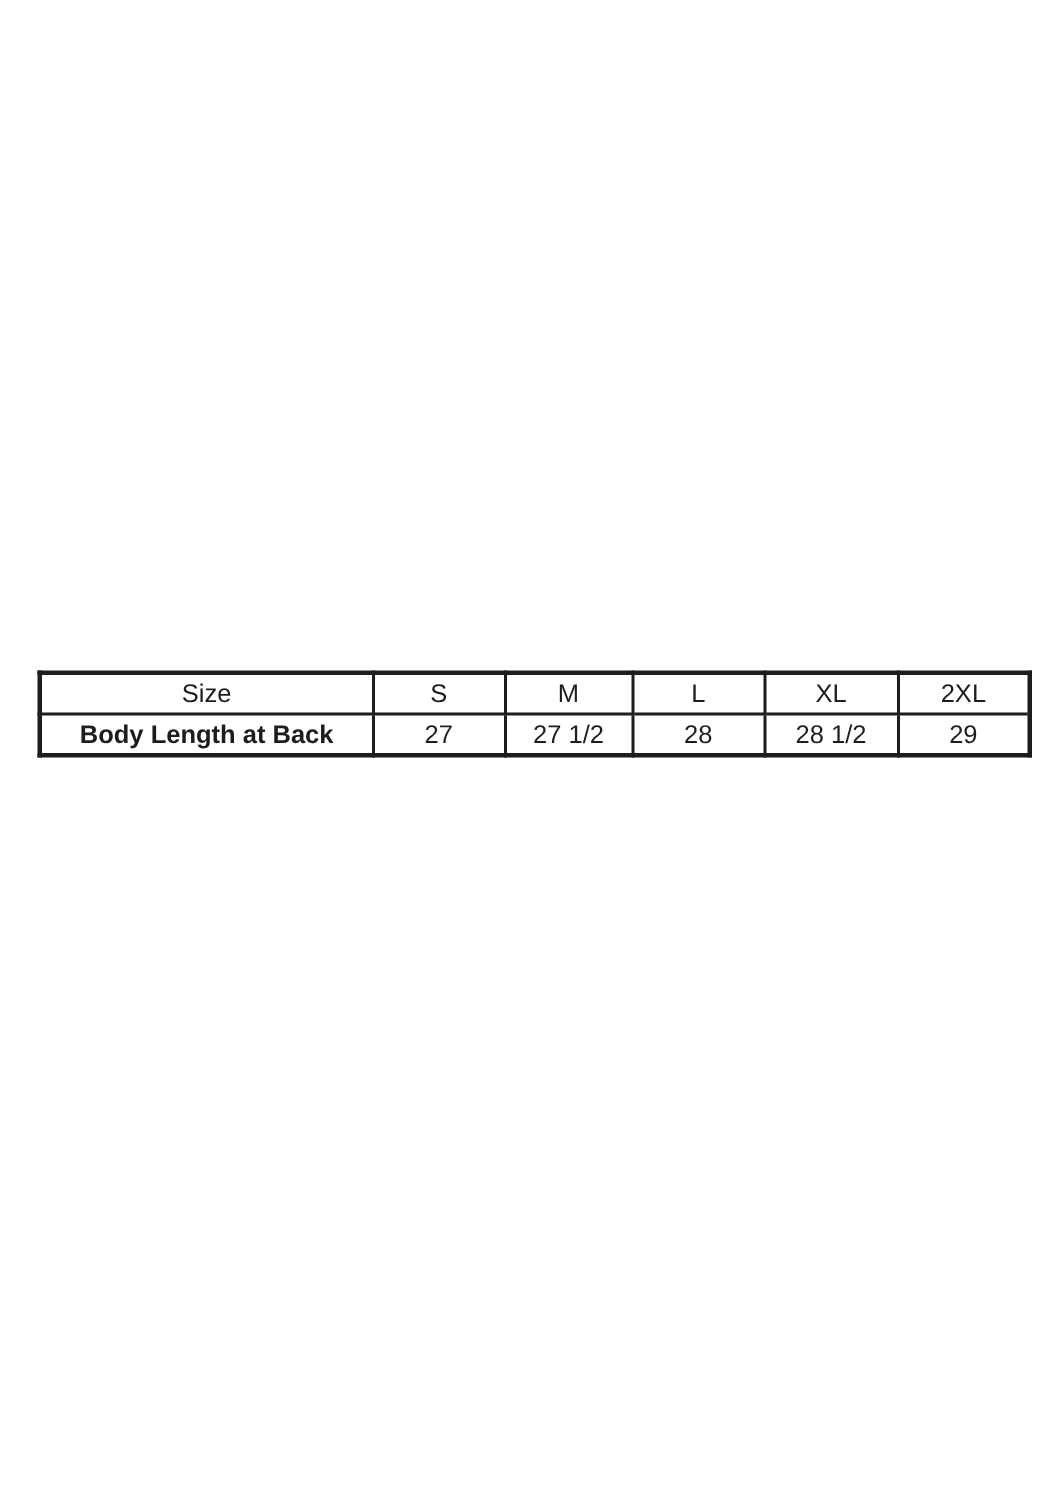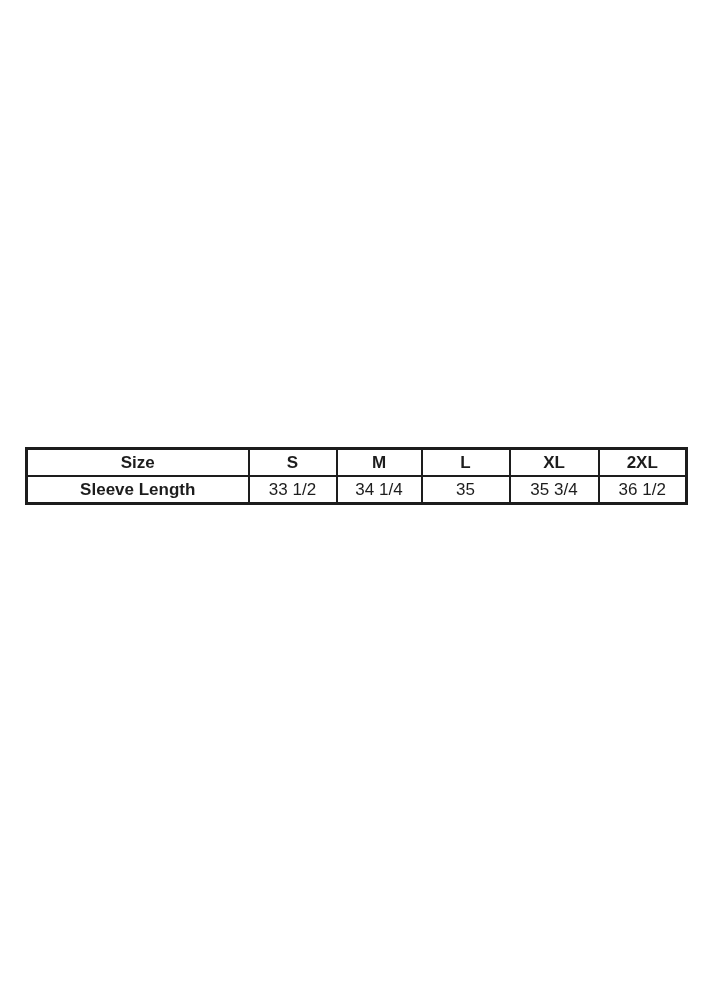--- a/index.html
+++ b/index.html
@@ -31,21 +31,21 @@
     height: 25px;
     padding: 0;
     text-align: center;
     vertical-align: middle;
     font-size: 17px;
     line-height: 1;
     white-space: nowrap;
     overflow: hidden;
   }
   table.size-table thead th {
-    font-weight: bold;
+    font-weight: normal;
   }
   table.size-table tbody th {
     font-weight: bold;
   }
   table.size-table tbody td {
     font-weight: normal;
   }
 </style>
 </head>
 <body>
@@ -65,22 +65,22 @@
         <th>Size</th>
         <th>S</th>
         <th>M</th>
         <th>L</th>
         <th>XL</th>
         <th>2XL</th>
       </tr>
     </thead>
     <tbody>
       <tr>
-        <th>Sleeve Length</th>
-        <td>33 1/2</td>
-        <td>34 1/4</td>
-        <td>35</td>
-        <td>35 3/4</td>
-        <td>36 1/2</td>
+        <th>Body Length at Back</th>
+        <td>27</td>
+        <td>27 1/2</td>
+        <td>28</td>
+        <td>28 1/2</td>
+        <td>29</td>
       </tr>
     </tbody>
   </table>
 </div>
 
 </body></html>

